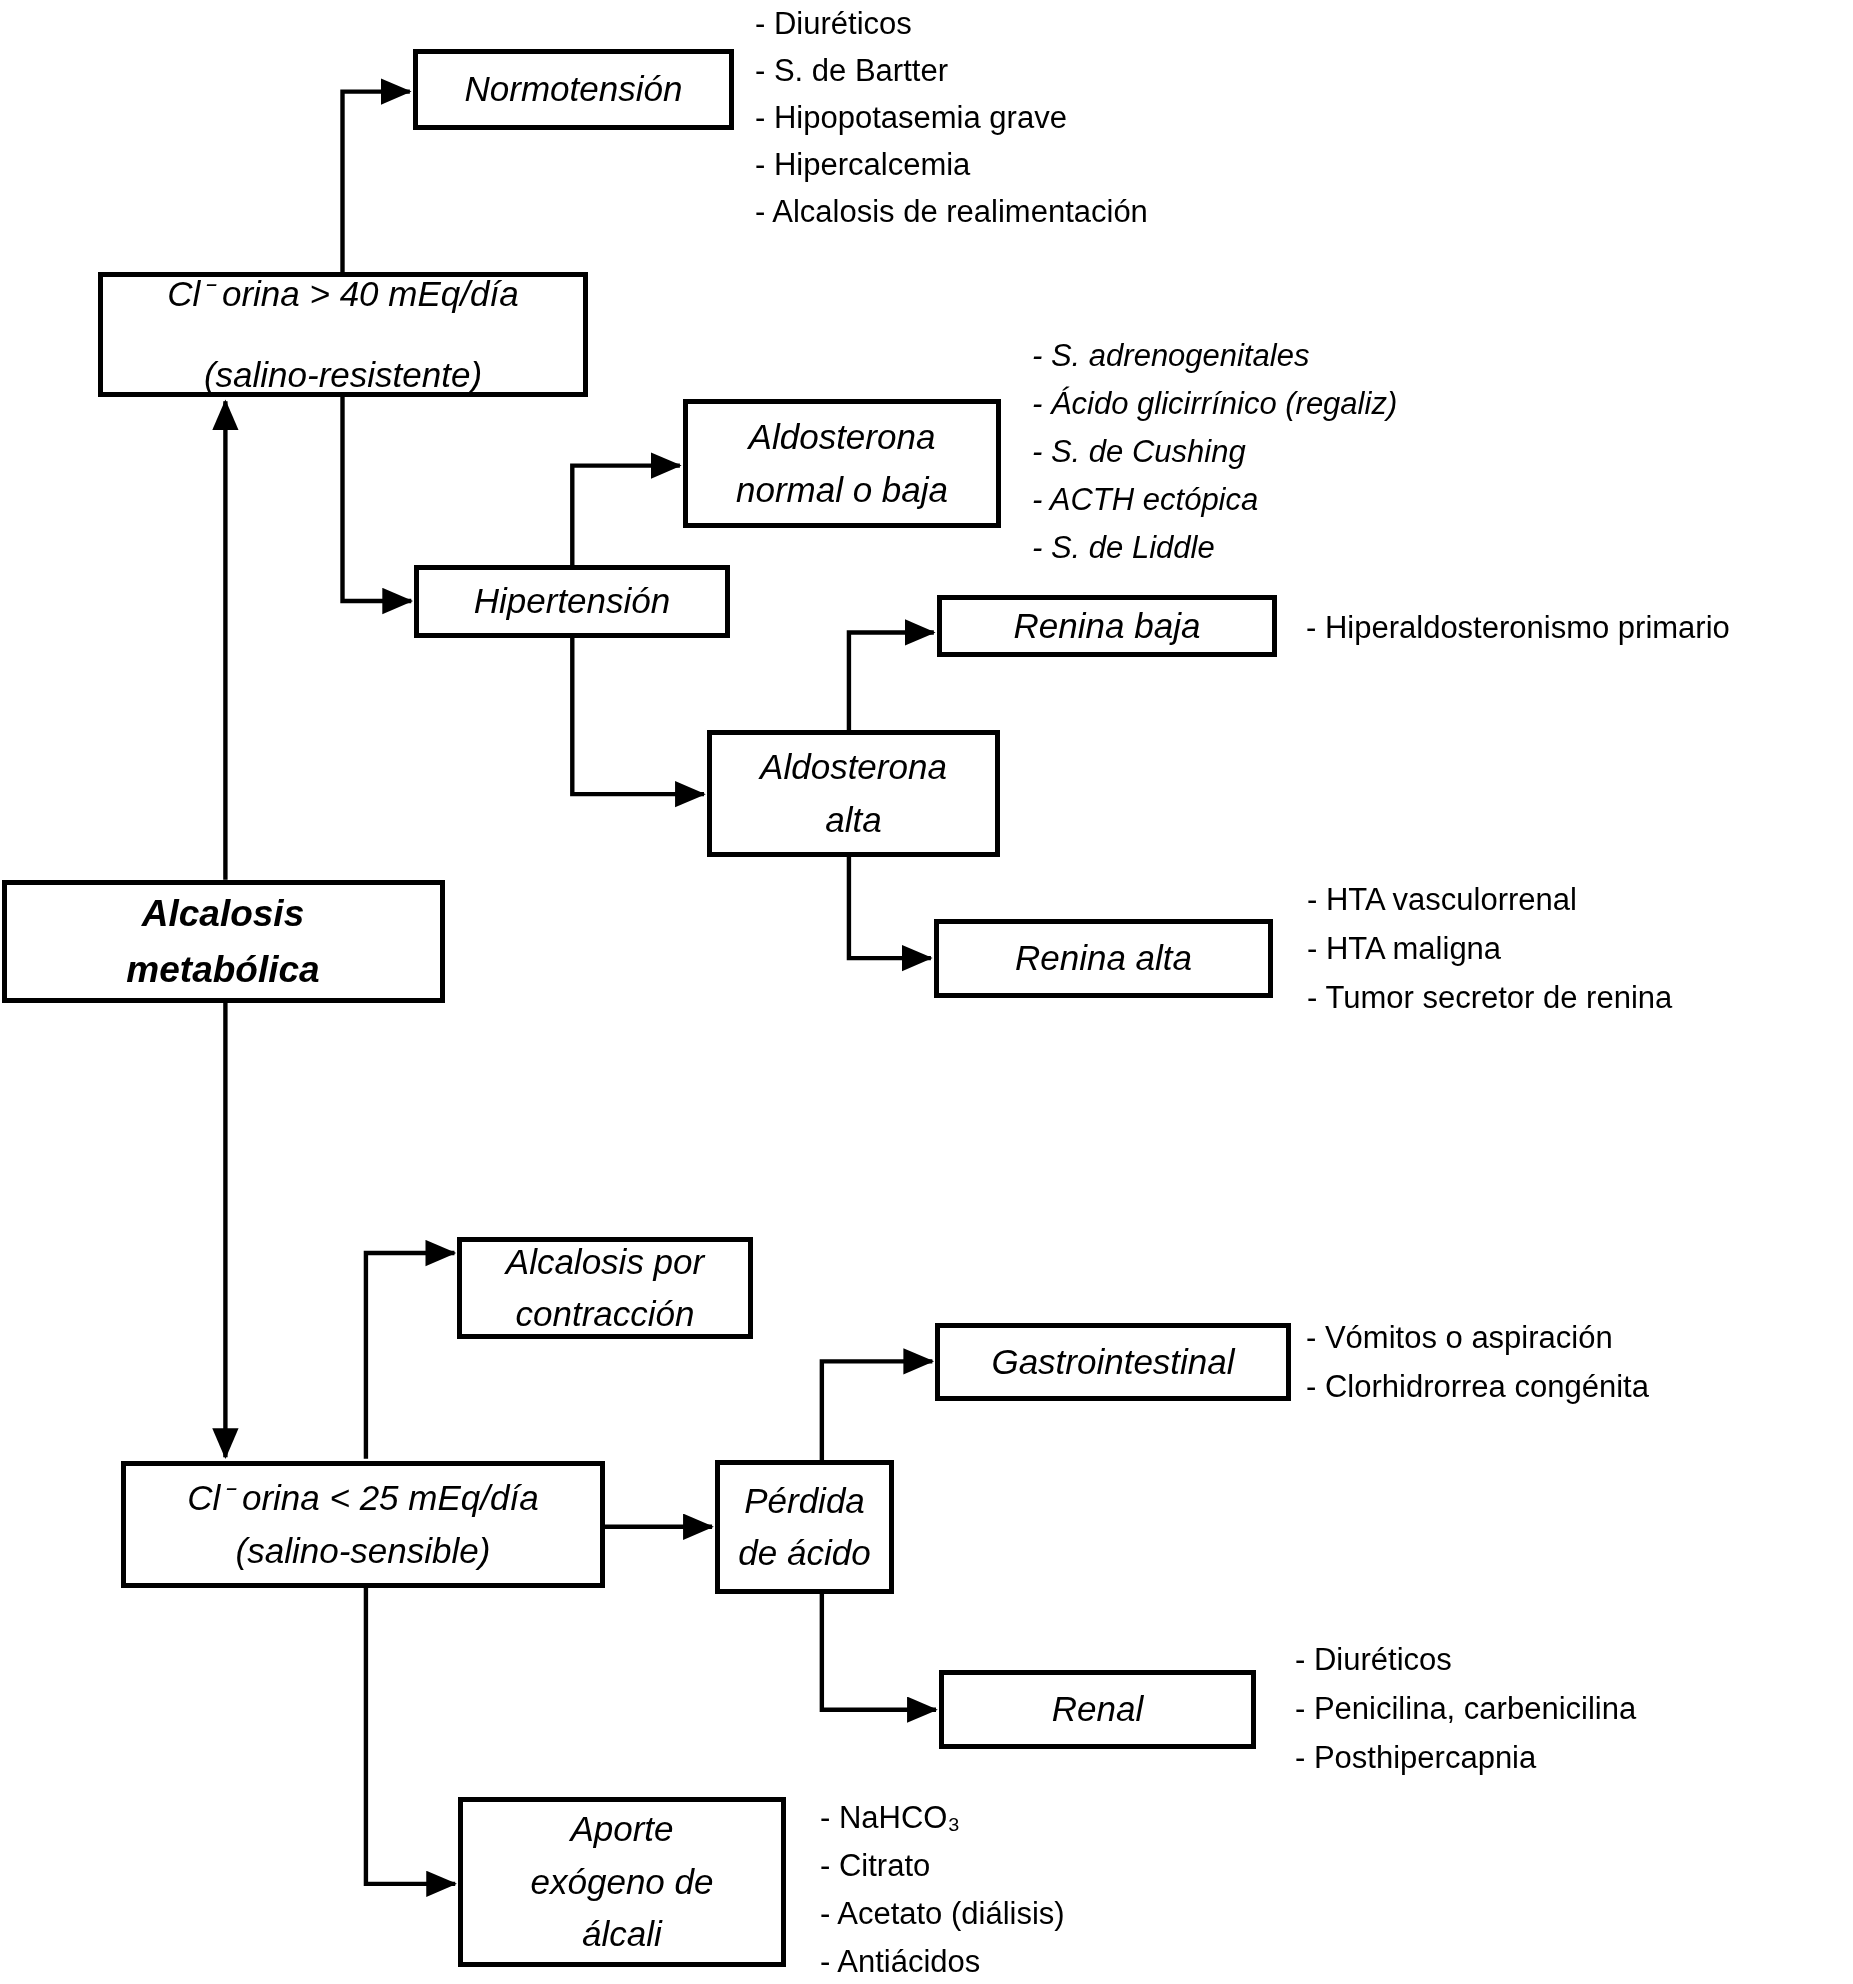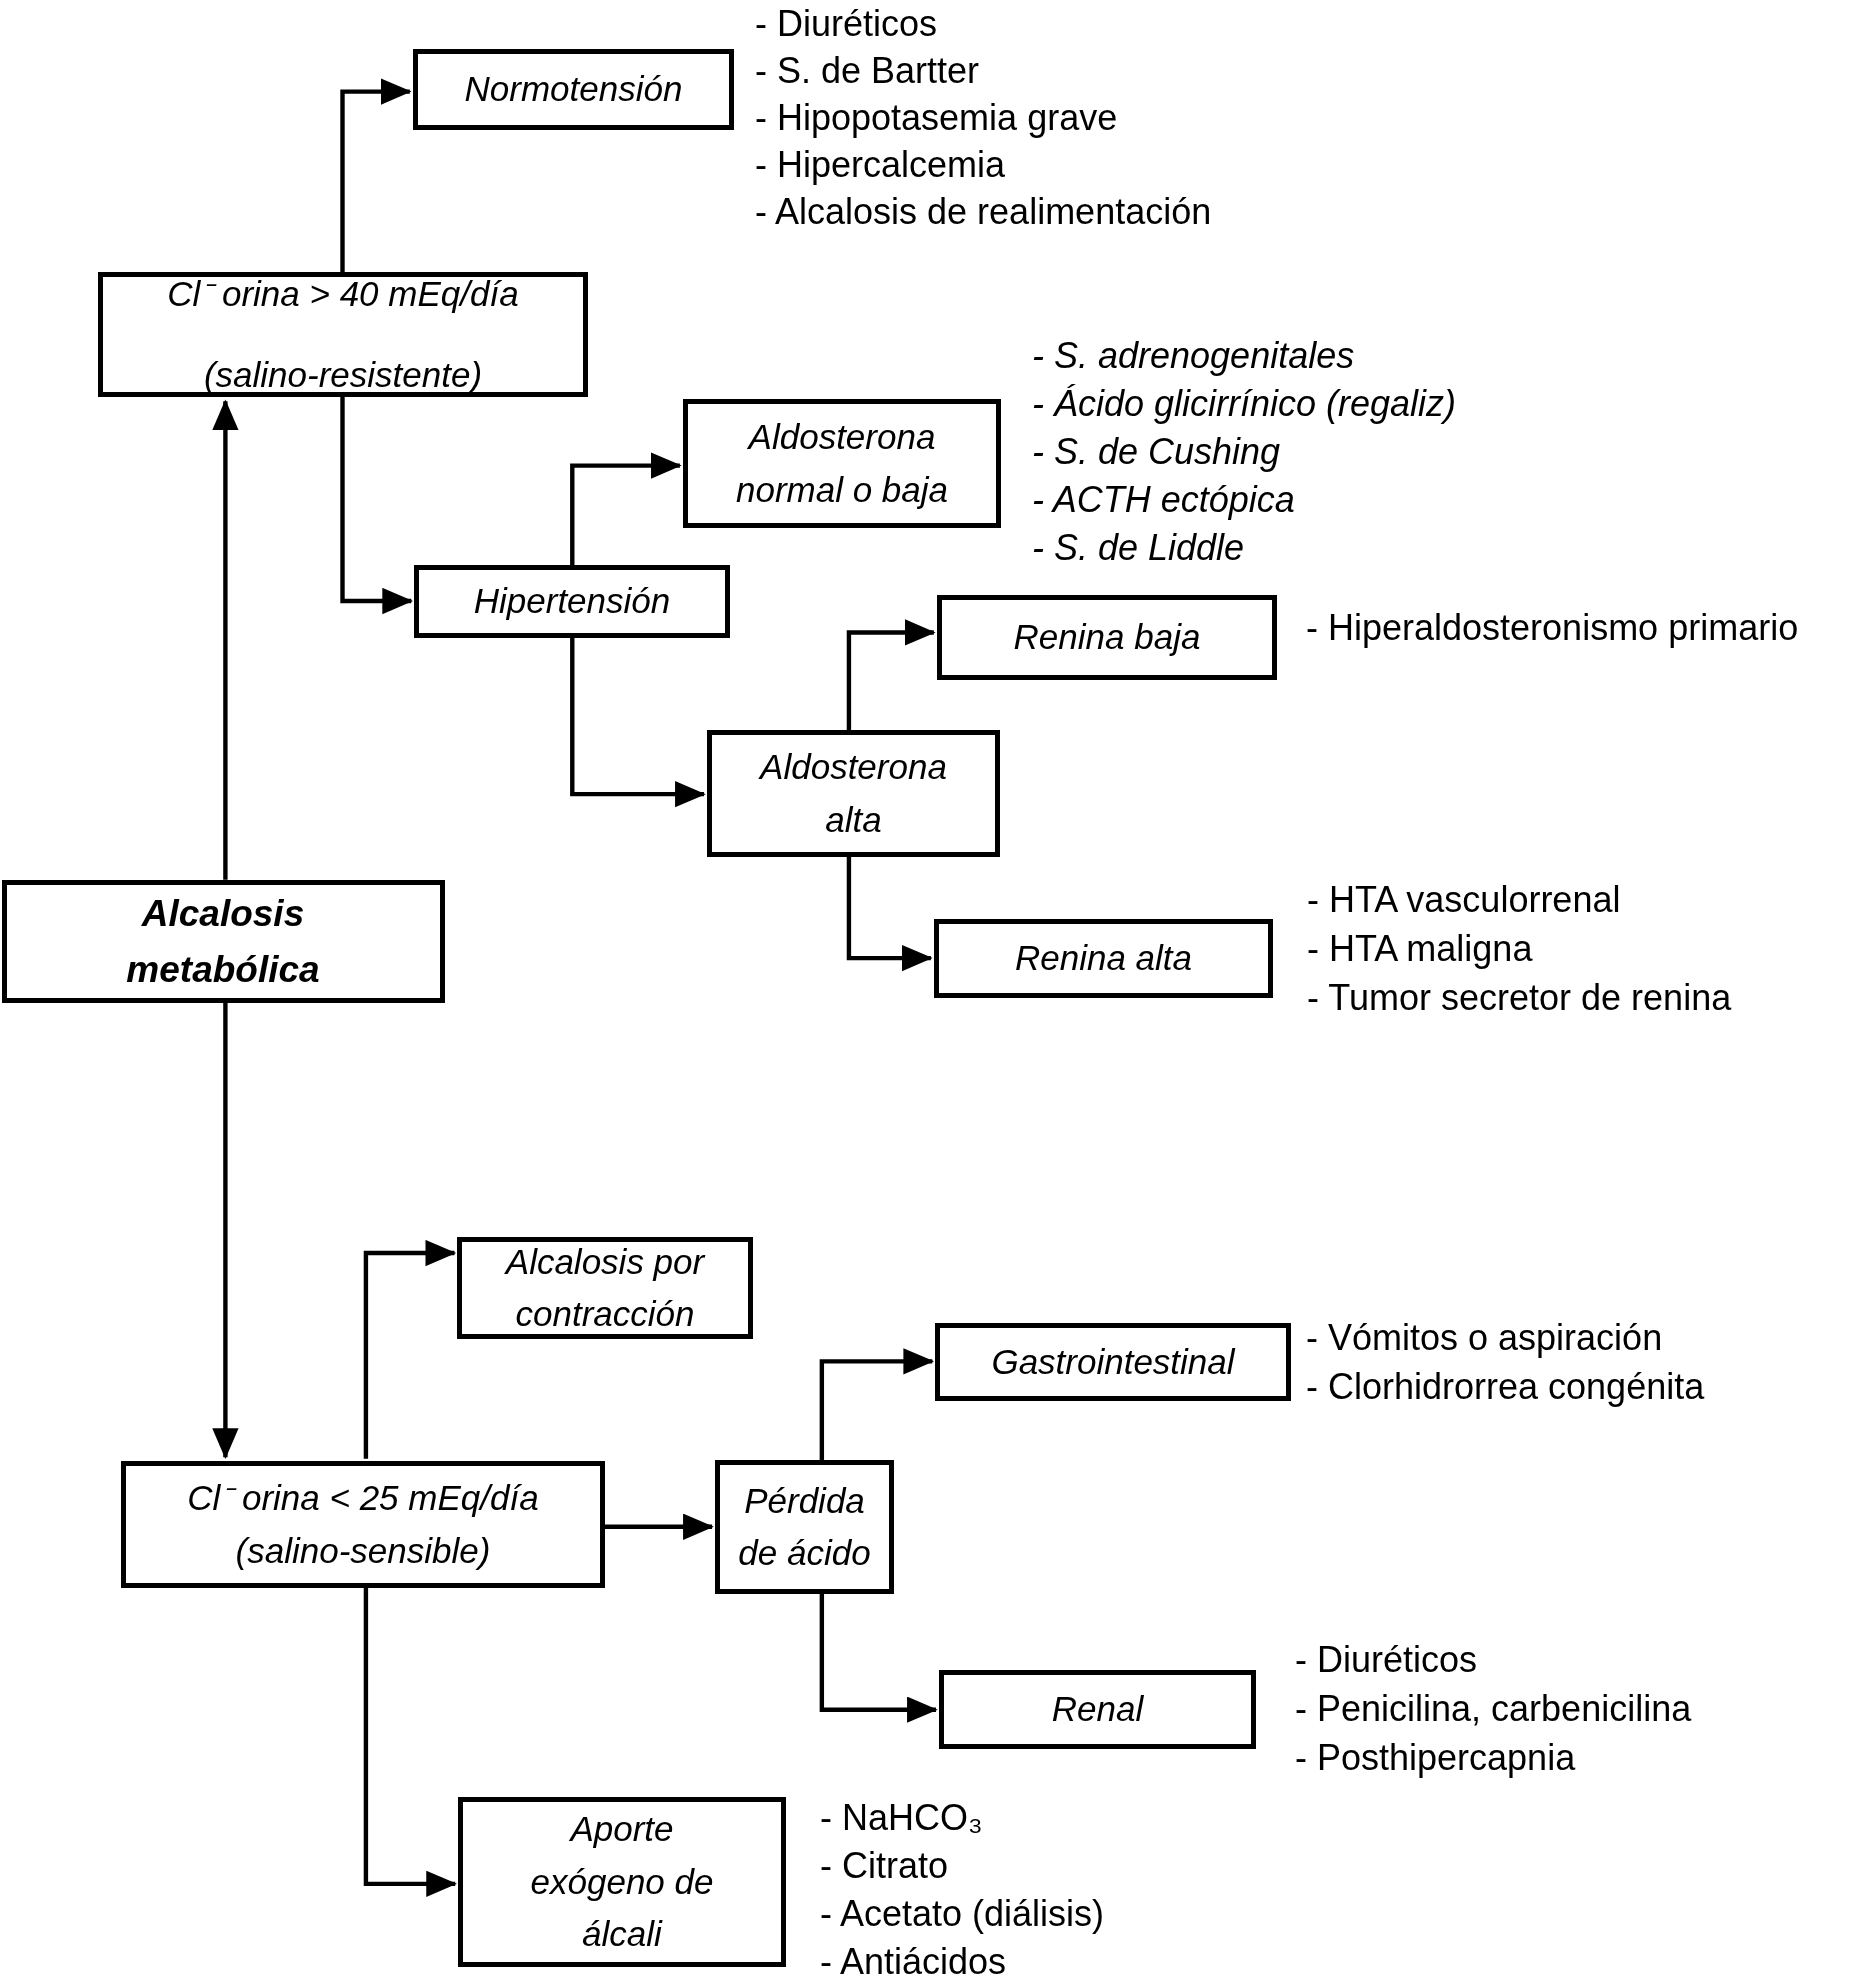--- a/index.html
+++ b/index.html
@@ -25,21 +25,21 @@
     justify-content:center;
     text-align:center;
     font-size:35px;
     line-height:1.5;
     font-style:italic;
   }
   .node span{display:block;white-space:nowrap;}
   .node.bold{font-weight:bold;font-size:37px;}
   .list{
     position:absolute;
-    font-size:36px;
+    font-size:31px;
     white-space:nowrap;
   }
   .list .li{display:block;}
   .lh645 .li{line-height:47px;}
   .lh65 .li{line-height:48px;}
   .lh66 .li{line-height:48px;}
   .lh67 .li{line-height:49px;}
 </style>
 </head>
 <body>
@@ -88,21 +88,21 @@
   <div class="node" style="left:683px;top:399px;width:318px;height:129px;">
     <span>Aldosterona</span>
     <span>normal o baja</span>
   </div>
 
   <div class="node" style="left:707px;top:730px;width:293px;height:127px;">
     <span>Aldosterona</span>
     <span>alta</span>
   </div>
 
-  <div class="node" style="left:937px;top:595px;width:340px;height:85px;">
+  <div class="node" style="left:937px;top:595px;width:340px;height:62px;">
     <span>Renina baja</span>
   </div>
 
   <div class="node" style="left:934px;top:919px;width:339px;height:79px;">
     <span>Renina alta</span>
   </div>
 
   <div class="node" style="left:457px;top:1193px;width:296px;height:102px;margin-top:44px;">
     <span>Alcalosis por</span>
     <span>contracción</span>

